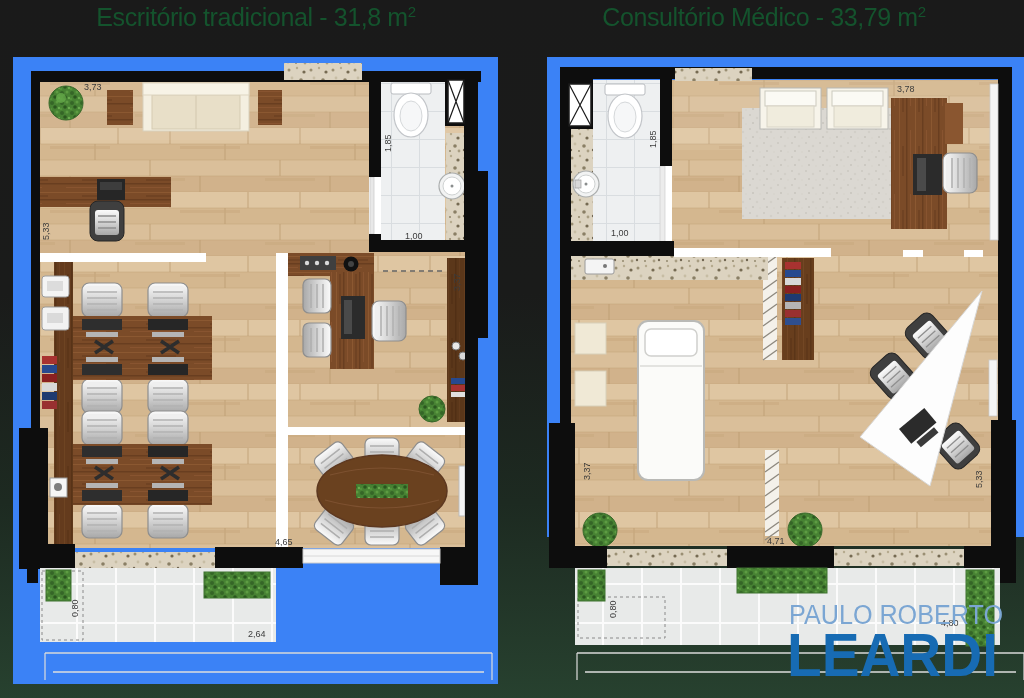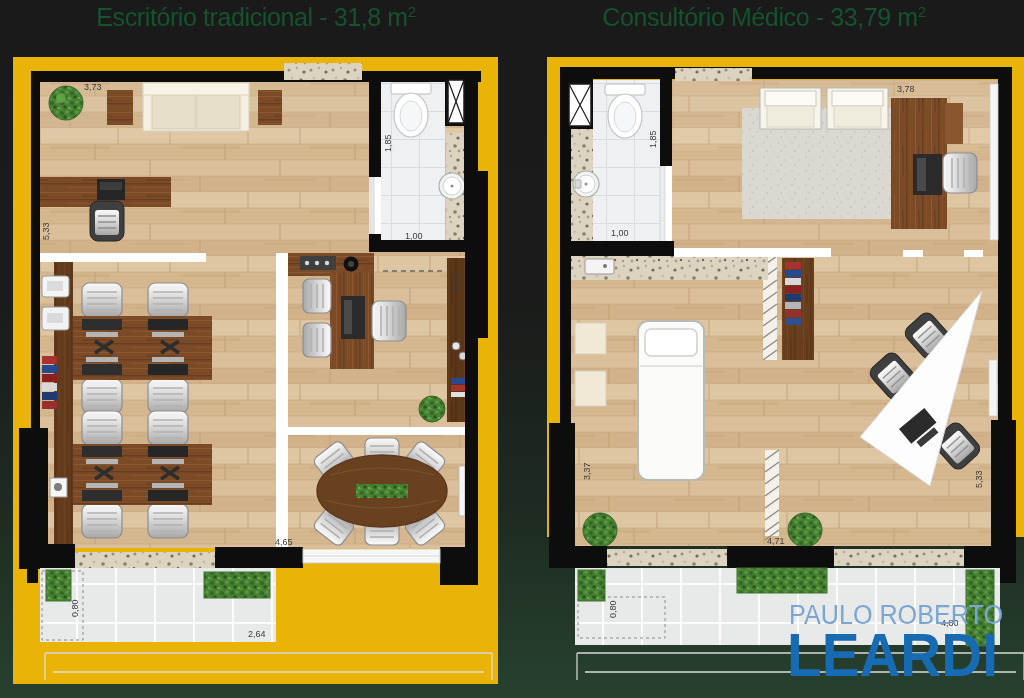--- a/index.html
+++ b/index.html
@@ -1,21 +1,21 @@
 <!DOCTYPE html>
 <html><head>
 <meta charset="utf-8">
 <style>
   html,body{margin:0;padding:0}
   body{width:1024px;height:698px;position:relative;overflow:hidden;
     background:linear-gradient(180deg,#1a1a1a 0%,#1a1b1a 42%,#1d2a21 72%,#27412f 100%);
     font-family:"Liberation Sans",sans-serif}
   .title{position:absolute;top:3px;color:#14532d;font-size:25px;letter-spacing:-0.4px;text-align:center;white-space:nowrap}
   .title sup{font-size:60%}
-  .panel{position:absolute;background:#eab308}
+  .panel{position:absolute;background:#3b82f6}
   .panel svg{position:absolute;left:0;top:0}
 </style>
 </head>
 <body>
 
 <div class="title" style="left:0;width:512px">Escritório tradicional - 31,8 m<sup>2</sup></div>
 
 <div class="title" style="left:508px;width:512px">Consultório Médico - 33,79 m<sup>2</sup></div>
 
 <svg width="0" height="0" style="position:absolute">

